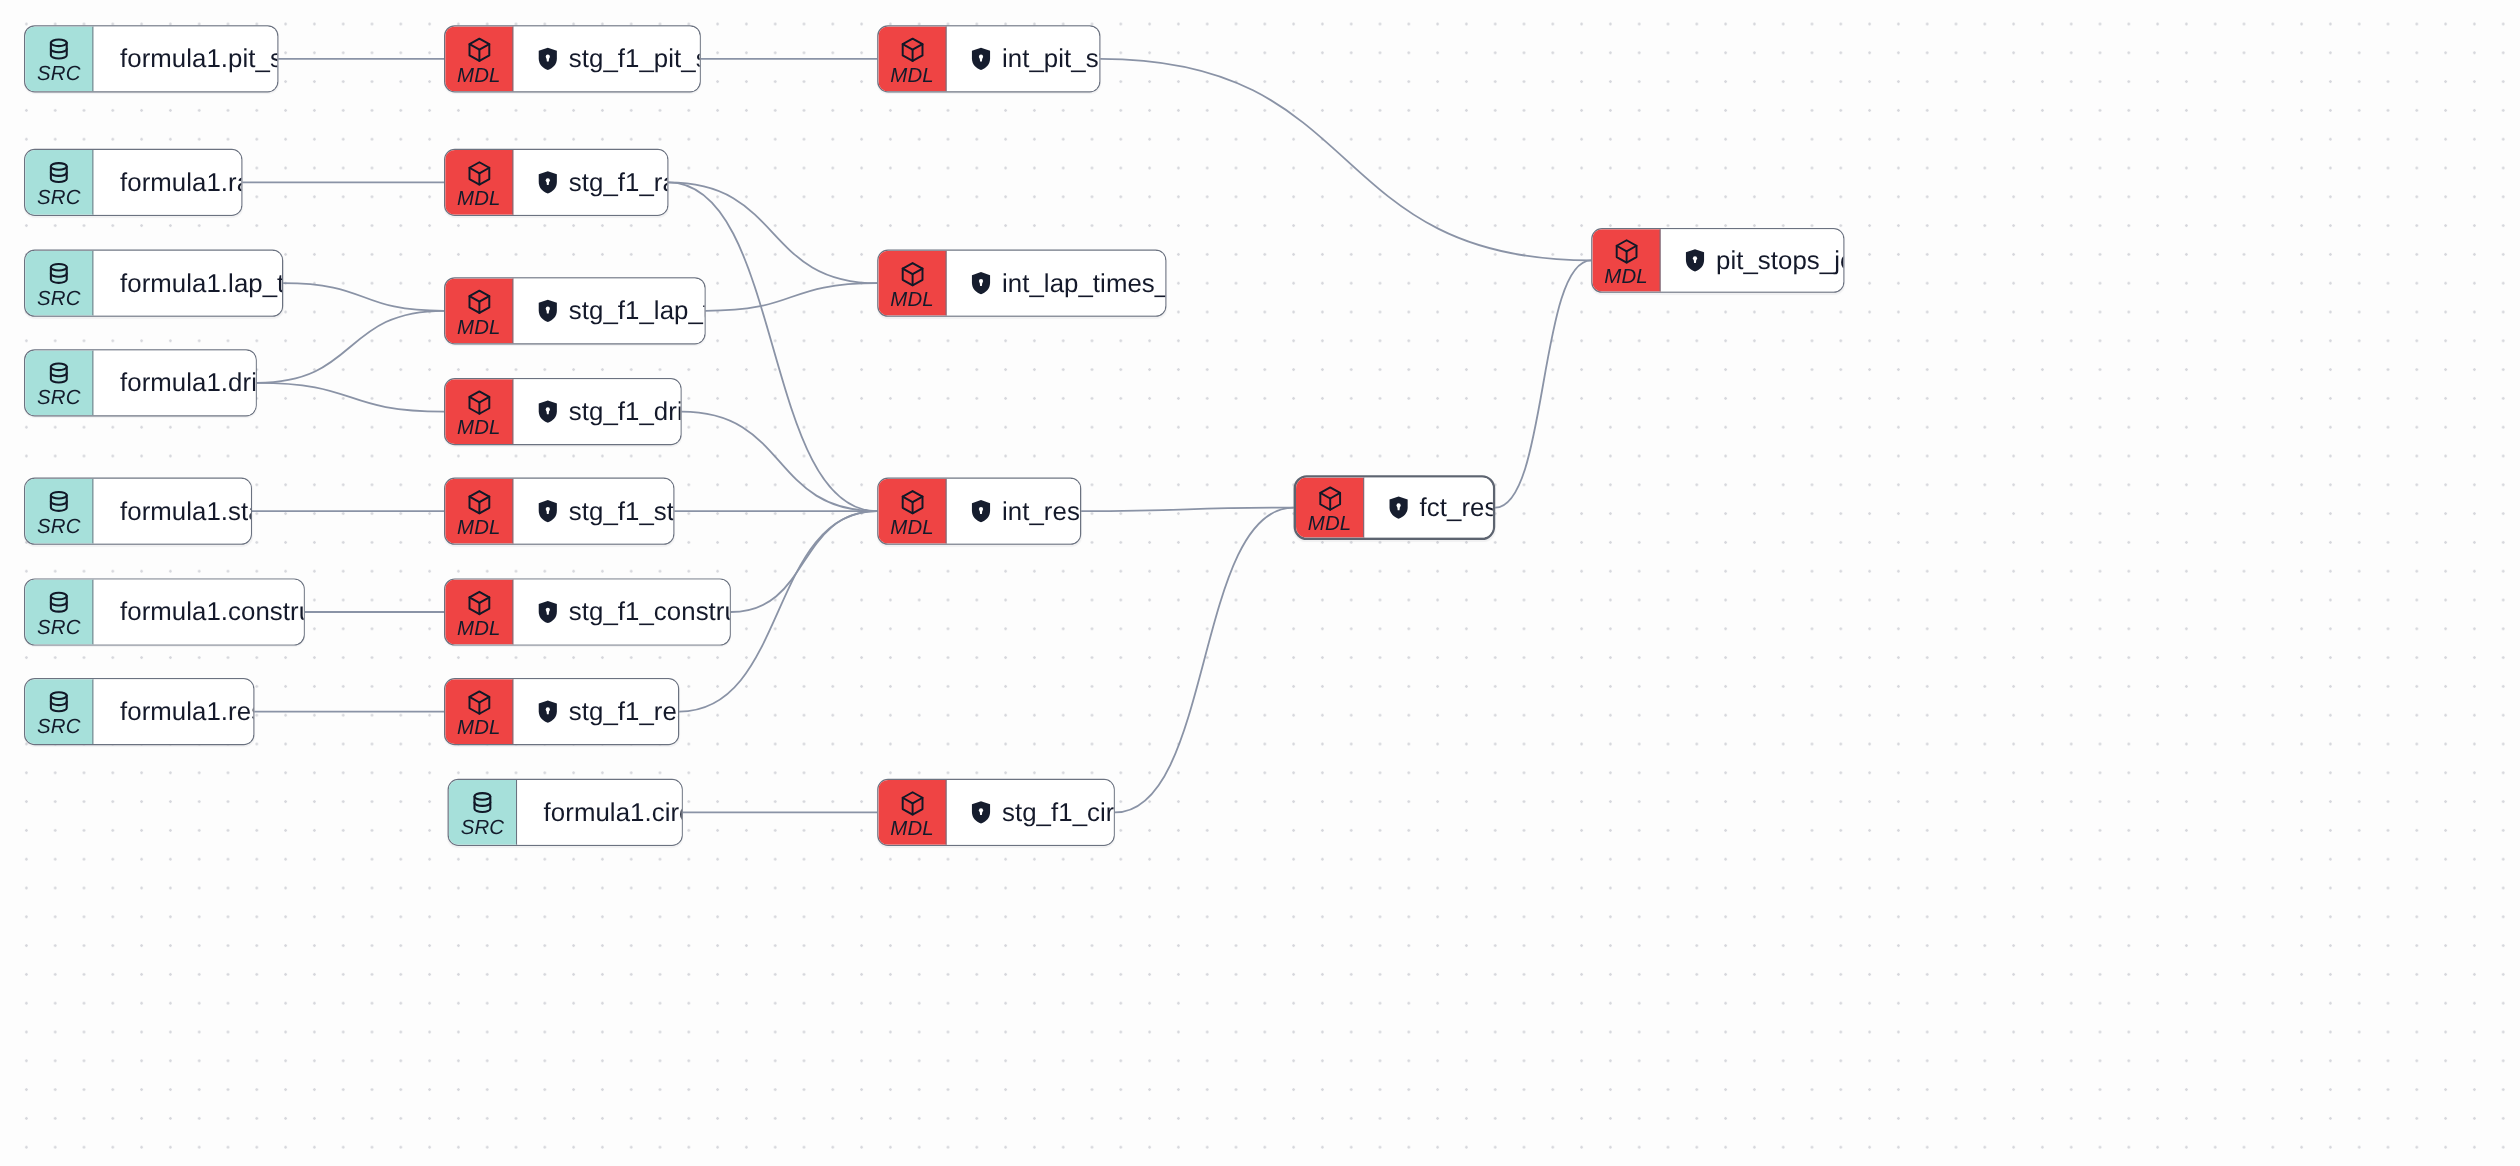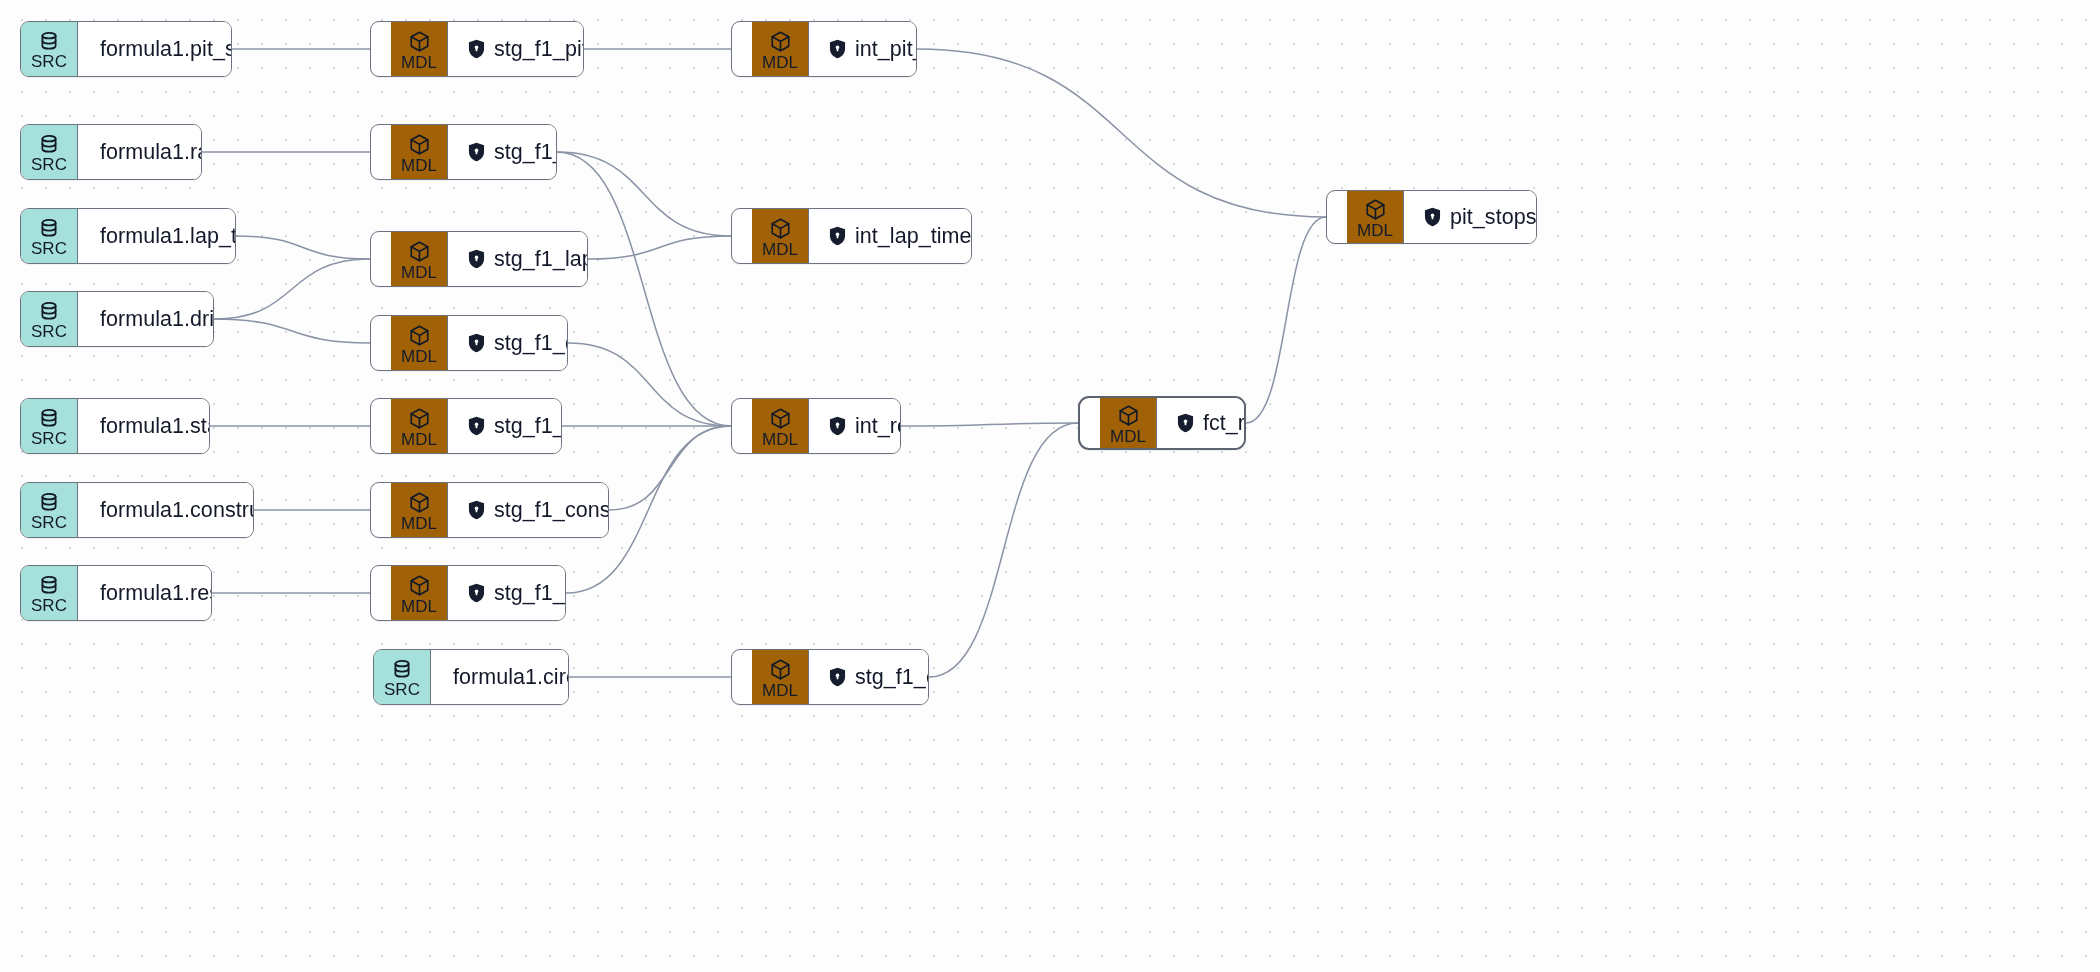--- a/index.html
+++ b/index.html
@@ -54,23 +54,24 @@
   .node-badge {
     flex: 0 0 auto;
     width: 56px;
     display: flex;
     flex-direction: column;
     align-items: center;
     justify-content: center;
     gap: 1px;
     border-right: 1.4px solid #6b7280;
     padding-top: 2px;
+    font-style: italic;
   }
   .node.src .node-badge { background: #a6e0da; }
-  .node.mdl .node-badge { background: #a16207; margin-left: 20px; }
+  .node.mdl .node-badge { background: #ef4444; }
 
   .badge-icon {
     display: block;
     line-height: 0;
   }
   .badge-text {
     font-size: 17px;
     line-height: 17px;
     color: #131b2b;
     letter-spacing: 0.1px;

